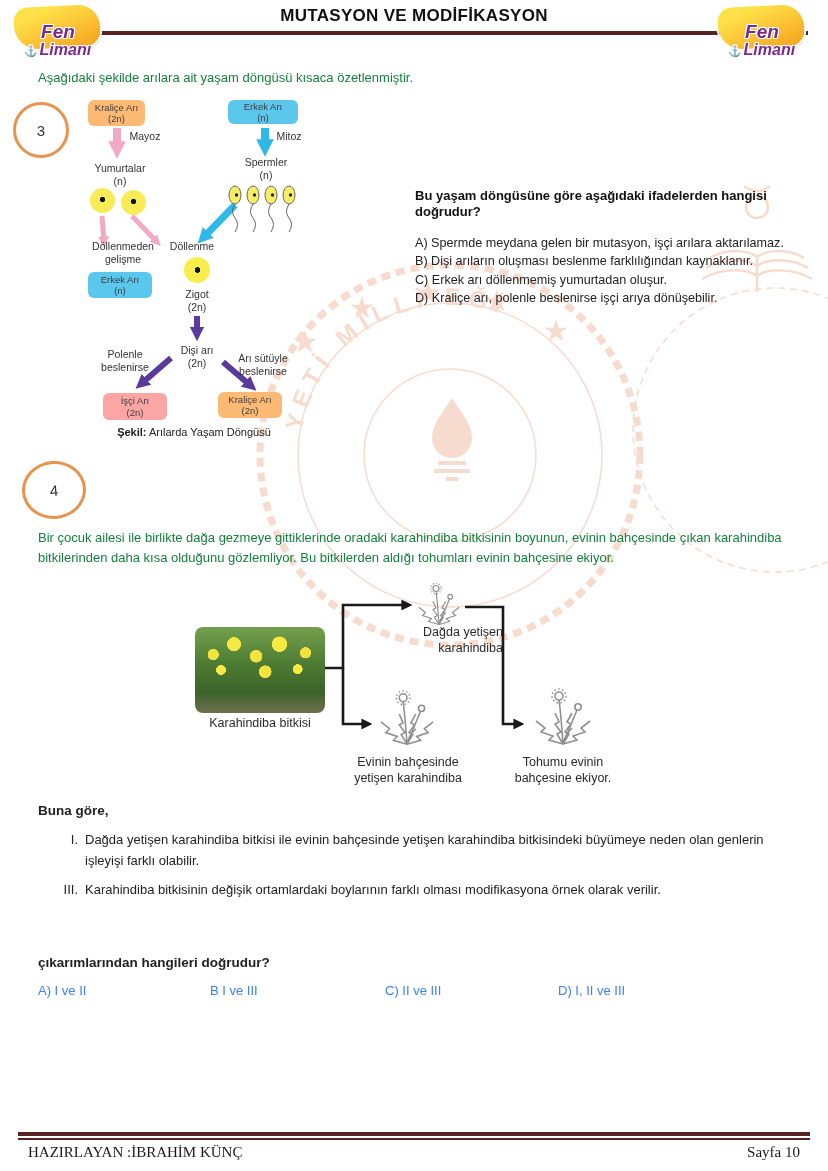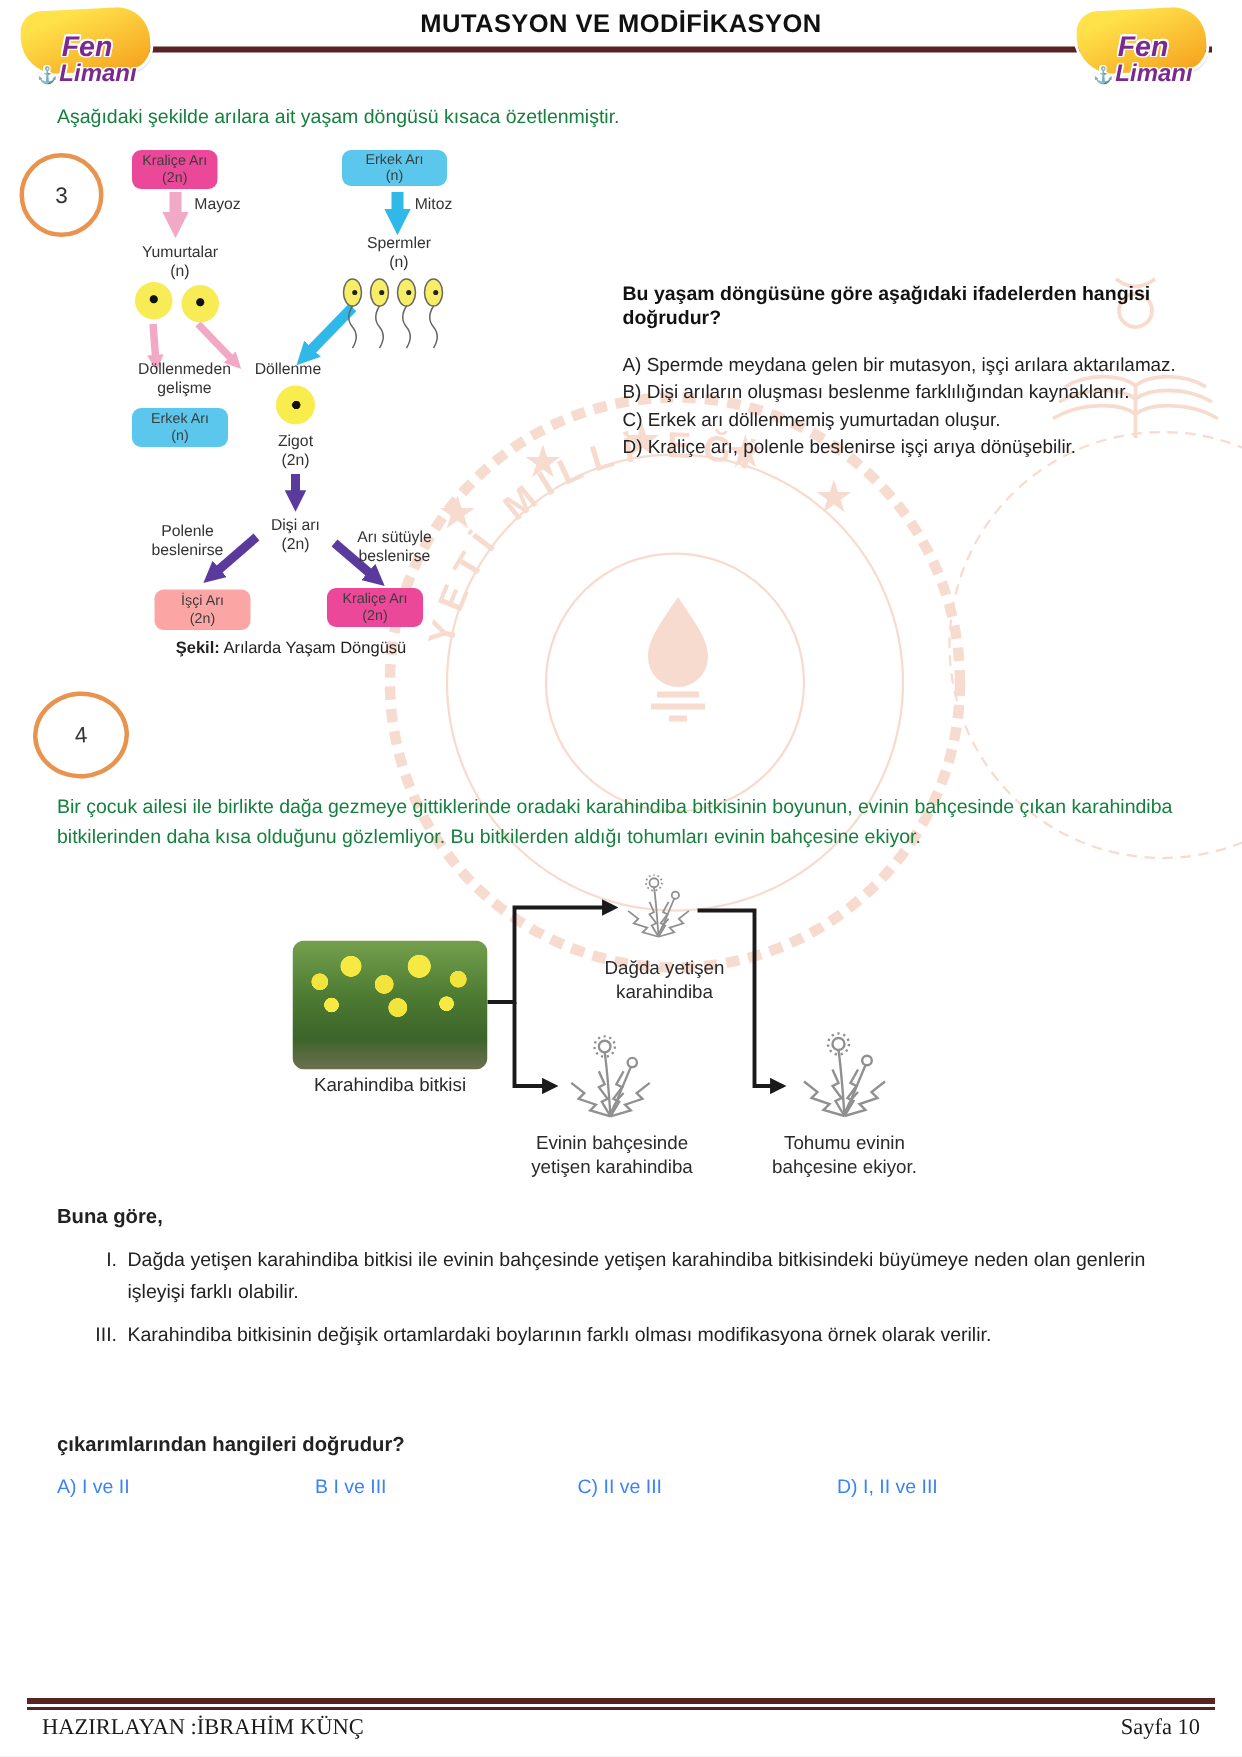--- a/index.html
+++ b/index.html
@@ -35,21 +35,21 @@
   .z1{z-index:2;}
   
   .qnum{position:absolute;border:3px solid #e8944e;border-radius:50%;
         display:flex;align-items:center;justify-content:center;
         font-size:15px;color:#333;background:transparent;z-index:2;}
   
   .bee{position:absolute;left:85px;top:92px;width:260px;height:360px;z-index:2;}
   .bee .lbl{position:absolute;font-size:10.5px;line-height:12.5px;color:#333;text-align:center;white-space:pre-line;}
   .bee .box{position:absolute;display:flex;align-items:center;justify-content:center;text-align:center;
             font-size:9.5px;line-height:11.5px;color:#3d3d3d;border-radius:6px;white-space:pre-line;}
-  .box.pink{background:#ec4899;} .box.blue{background:#5cc7ec;} .box.yellow{background:#fca5a5;}
+  .box.pink{background:#fdba74;} .box.blue{background:#5cc7ec;} .box.yellow{background:#fca5a5;}
   .egg{position:absolute;width:25px;height:25px;border-radius:50%;
        background:radial-gradient(circle at 50% 46%, #111 0 2.4px, #f7ec55 3px 78%, #f3df3f 100%);}
   .zygote{position:absolute;left:99px;top:165px;width:26px;height:26px;border-radius:50%;
        background:radial-gradient(circle at 52% 50%, #111 0 2.6px, #f9ed4e 3px 78%, #f3df3f 100%);}
   .bee svg.ov{position:absolute;left:0;top:0;}
   .caption{position:absolute;left:16px;top:334px;width:186px;text-align:center;font-size:11px;color:#222;}
   
   .q3col{position:absolute;left:415px;top:188px;width:402px;z-index:2;}
   .q3col .q{font-size:13px;font-weight:700;line-height:16px;color:#111;}
   .q3col ul{list-style:none;margin:14px 0 0 0;padding:0;}
@@ -244,21 +244,21 @@
       </defs>
       <path d="M130,85 H148 V22 H214" stroke="#1a1a1a" stroke-width="2.6" fill="none" marker-end="url(#mBlack)"></path>
       <path d="M148,85 V141 H174" stroke="#1a1a1a" stroke-width="2.6" fill="none" marker-end="url(#mBlack)"></path>
       <path d="M270,24 H308 V141 H326" stroke="#1a1a1a" stroke-width="2.6" fill="none" marker-end="url(#mBlack)"></path>
       <use href="#dandSym" x="220" y="-2" width="48" height="48"></use>
       <use href="#dandSym" x="181" y="105" width="62" height="62"></use>
       <use href="#dandSym" x="336" y="103" width="64" height="64"></use>
     </svg>
     <div class="photo"></div>
     <div class="lbl" style="left:-8px;top:133px;width:146px;">Karahindiba bitkisi</div>
-    <div class="lbl" style="left:188px;top:55px;width:120px;">Dağda yetişen
+    <div class="lbl" style="left:188px;top:42px;width:120px;text-align:right;">Dağda yetişen
 karahindiba</div>
     <div class="lbl" style="left:147px;top:172px;width:132px;">Evinin bahçesinde
 yetişen karahindiba</div>
     <div class="lbl" style="left:303px;top:172px;width:130px;">Tohumu evinin
 bahçesine ekiyor.</div>
   </div>
 
   <div class="abs bold z1" style="left:38px;top:803px;font-size:13.5px;">Buna göre,</div>
 
   <div class="stmts">

